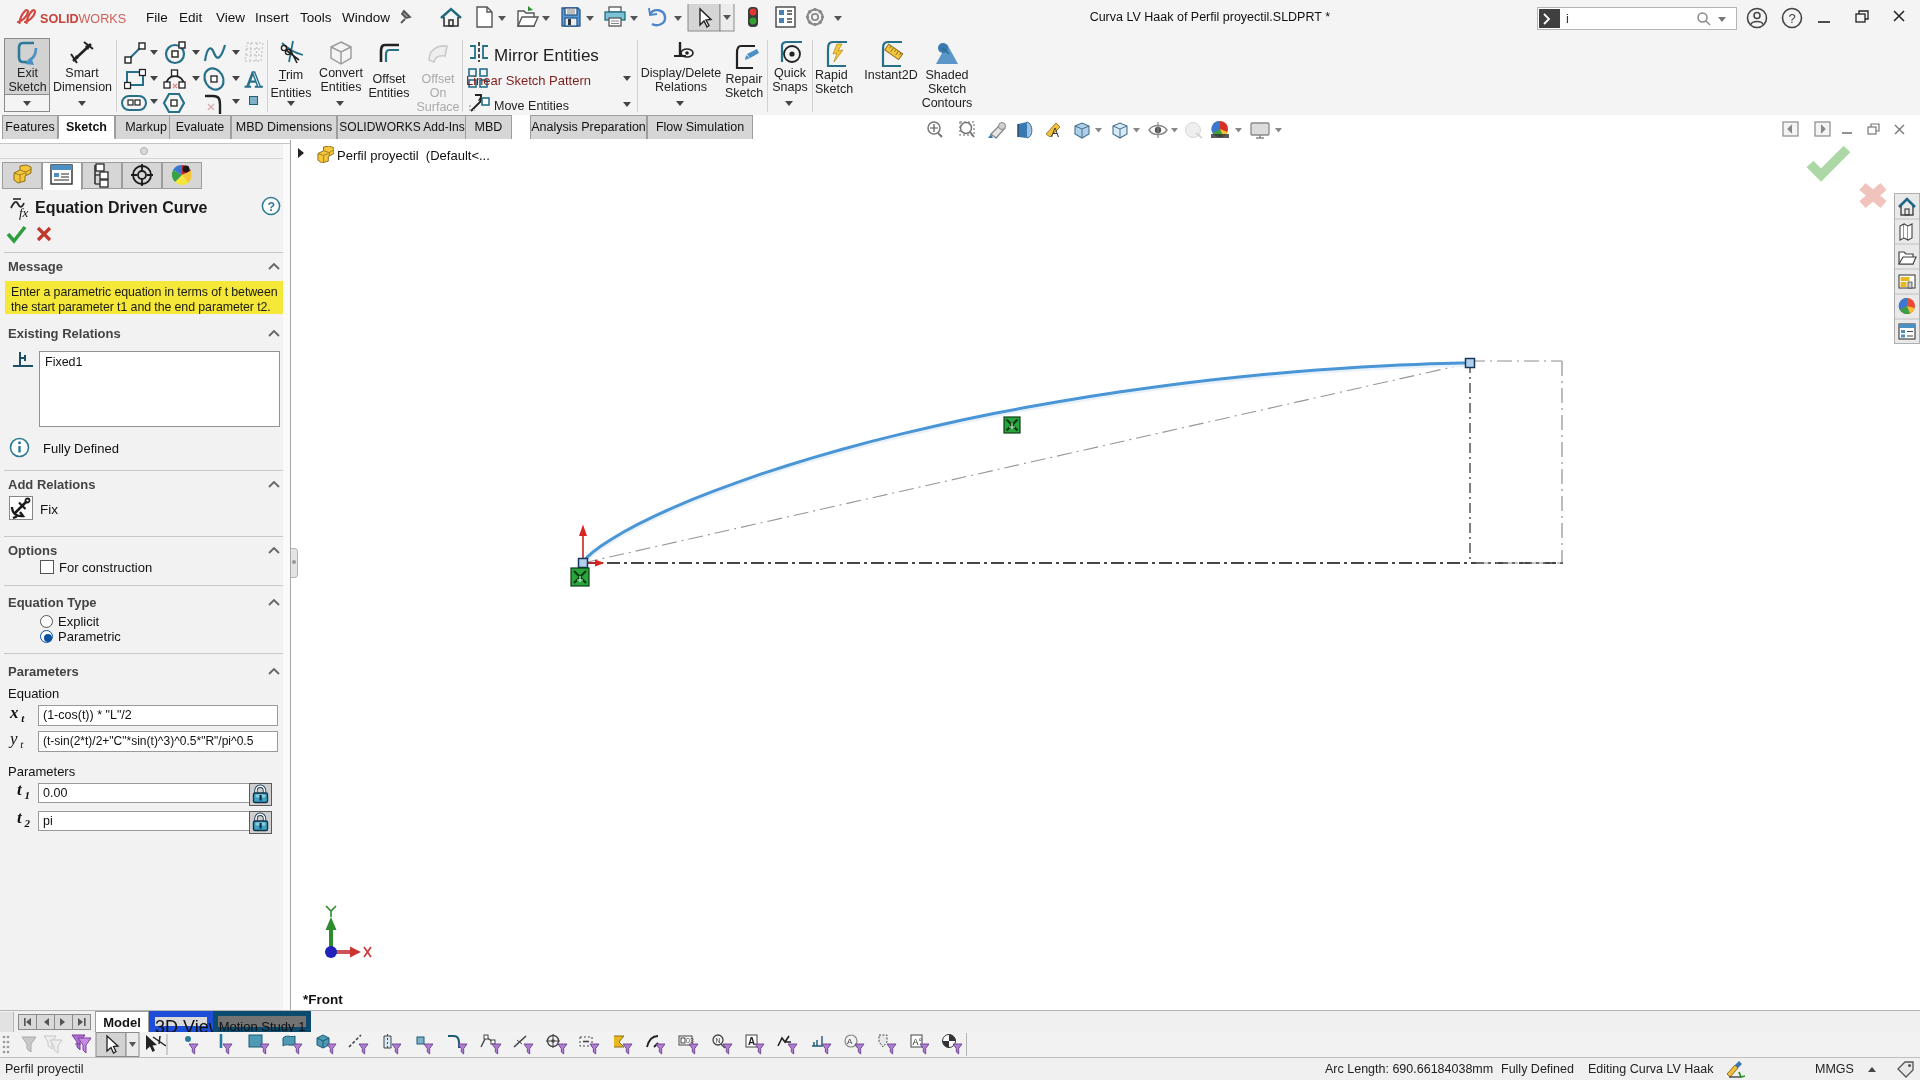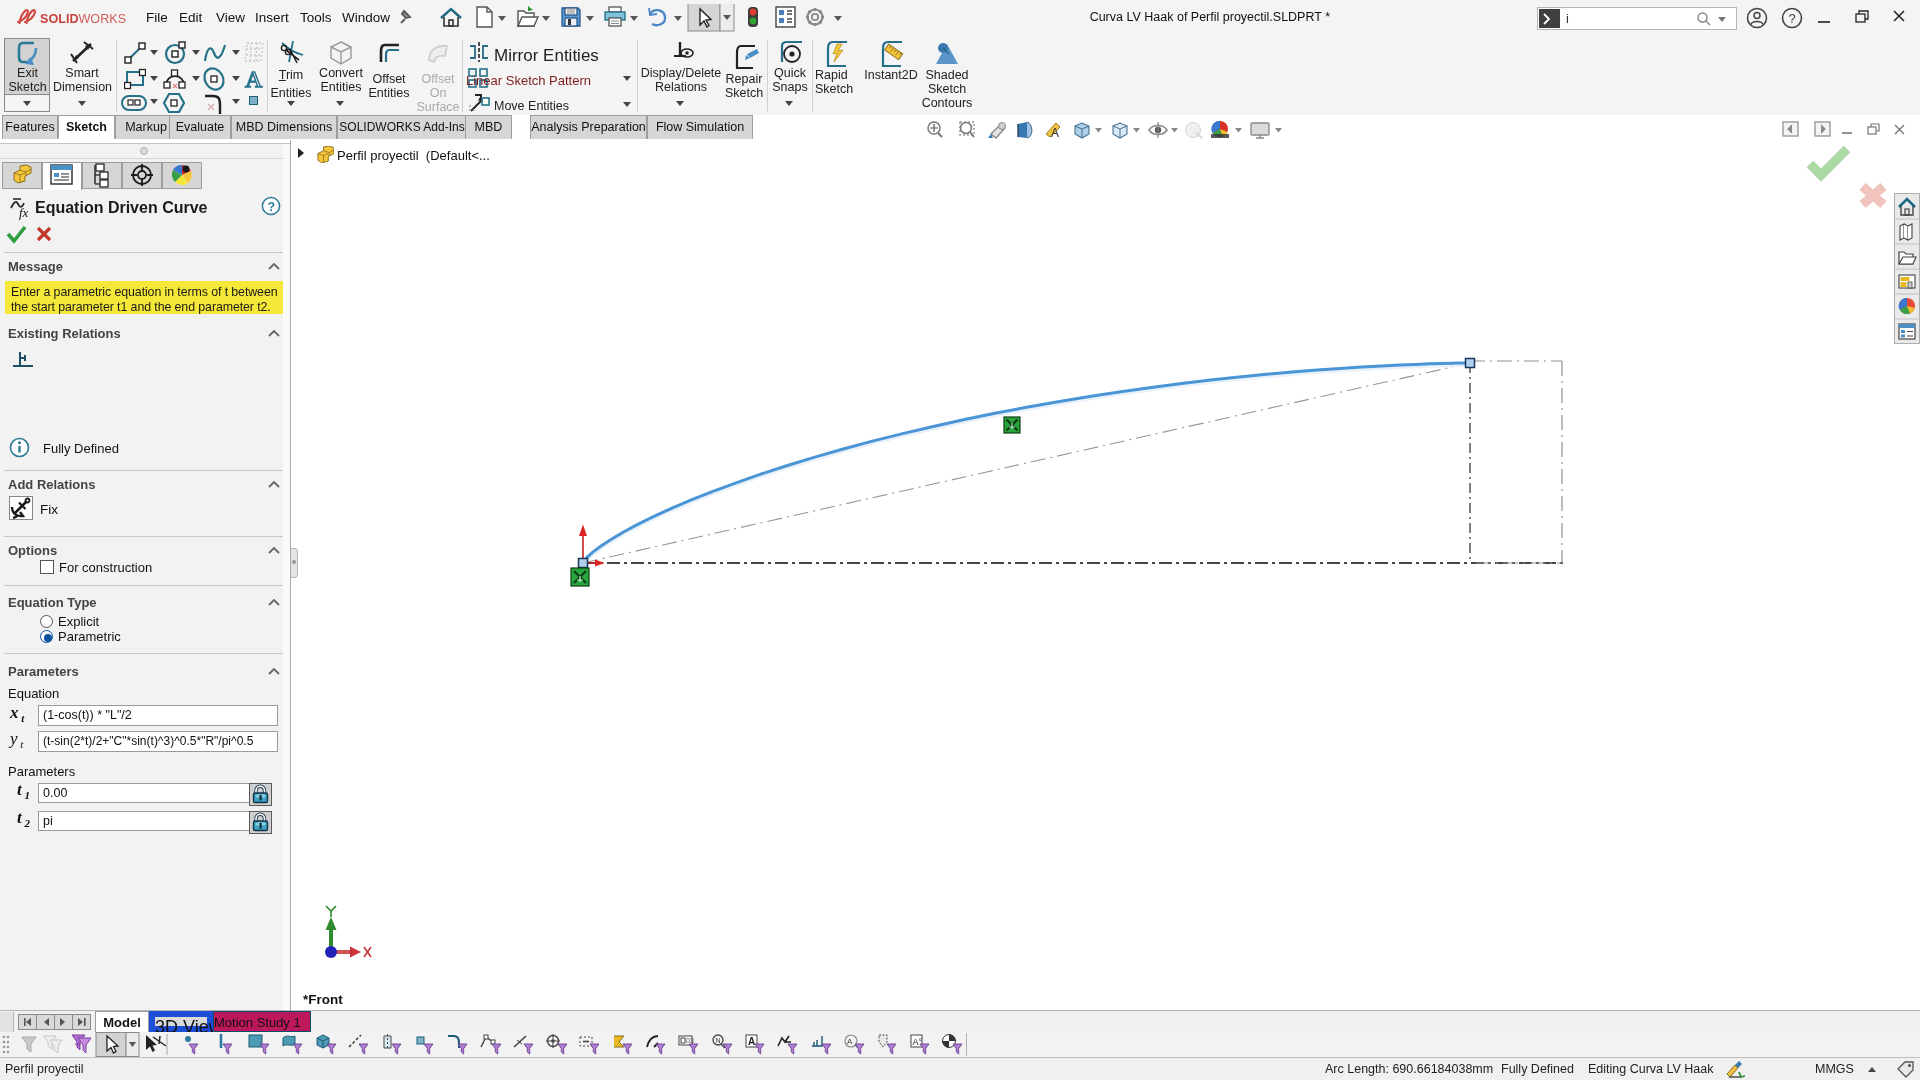--- a/index.html
+++ b/index.html
@@ -557,20 +557,21 @@
   <div class="abs" style="left:5px;top:141px;width:279px;height:33px;background:#f6e838"></div>
   <div class="abs" style="left:11px;top:145px;width:273px;font-size:12.4px;color:#1a1a1a;line-height:15px;letter-spacing:-0.1px">Enter a parametric equation in terms of t between the start parameter t1 and the end parameter t2.</div>
 
   <div class="sect" style="top:186px">Existing Relations</div>
   <svg class="chev" style="top:190px" viewBox="0 0 12 7">
       <path d="M1,6 L6,1 L11,6" stroke="#666" stroke-width="1.8" fill="none"></path>
     </svg>
   <svg class="abs" style="left:12px;top:208px" width="22" height="22" viewBox="0 0 22 22">
       <path d="M1,18 L21,18 M8,18 L8,4 M8,10 L13,10 M13,7 L13,13" stroke="#1d4f63" stroke-width="2" fill="none"></path>
     </svg>
+  <div class="abs" style="left:39px;top:211px;width:241px;height:76px;background:#fff;border:1px solid #919191;font-size:12.5px;color:#111;padding:3px 5px">Fixed1</div>
   <svg class="abs" style="left:9px;top:297px" width="21" height="21" viewBox="0 0 21 21">
       <circle cx="10.5" cy="10.5" r="9" stroke="#2d7a96" stroke-width="1.6" fill="#fff"></circle>
       <path d="M10.5,9 L10.5,15.5" stroke="#2d7a96" stroke-width="2.4"></path>
       <circle cx="10.5" cy="5.8" r="1.5" fill="#2d7a96"></circle>
     </svg>
   <div class="abs" style="left:43px;top:301px;font-size:13px;color:#111">Fully Defined</div>
   <div class="sep" style="top:330px"></div>
 
   <div class="sect" style="top:337px">Add Relations</div>
   <svg class="chev" style="top:341px" viewBox="0 0 12 7">
@@ -751,21 +752,21 @@
         <path d="M13,4 L8,8 L13,12 Z"></path>
         <rect x="6" y="4" width="1.6" height="8"></rect>
         <path d="M31,4 L26,8 L31,12 Z"></path>
         <path d="M42,4 L47,8 L42,12 Z"></path>
         <path d="M60,4 L65,8 L60,12 Z"></path>
         <rect x="66" y="4" width="1.6" height="8"></rect>
       </g>
   </svg>
   <div class="abs" style="left:95px;top:0;width:54px;height:21px;background:#fff;border:1px solid #9d9d9d;border-bottom:none;font-size:13px;font-weight:bold;line-height:21px;color:#111;text-align:center">Model</div>
   <div class="abs" style="left:149px;top:0;width:64px;height:21px;background:#dadada;border:6px solid #1d4ed8;font-size:18px;line-height:21px;color:#111;text-align:center;white-space:nowrap">3D Views</div>
-  <div class="abs" style="left:213px;top:0;width:98px;height:21px;background:#be185d;border:1px solid #0c4a6e;font-size:13px;line-height:21px;color:#111;text-align:left;white-space:nowrap">Motion Study 1</div>
+  <div class="abs" style="left:213px;top:0;width:98px;height:21px;background:#737373;border:5px solid #0c4a6e;font-size:13px;line-height:21px;color:#111;text-align:center;white-space:nowrap">Motion Study 1</div>
 </div>
 <div id="filterbar" class="abs">
   <svg class="abs" style="left:0;top:0" width="980" height="25" viewBox="0 0 980 25">
     <g fill="#9a9a9a">
         <circle cx="4" cy="5" r="1.3"></circle>
         <circle cx="8" cy="5" r="1.3"></circle>
         <circle cx="4" cy="10" r="1.3"></circle>
         <circle cx="8" cy="10" r="1.3"></circle>
         <circle cx="4" cy="15" r="1.3"></circle>
         <circle cx="8" cy="15" r="1.3"></circle>

